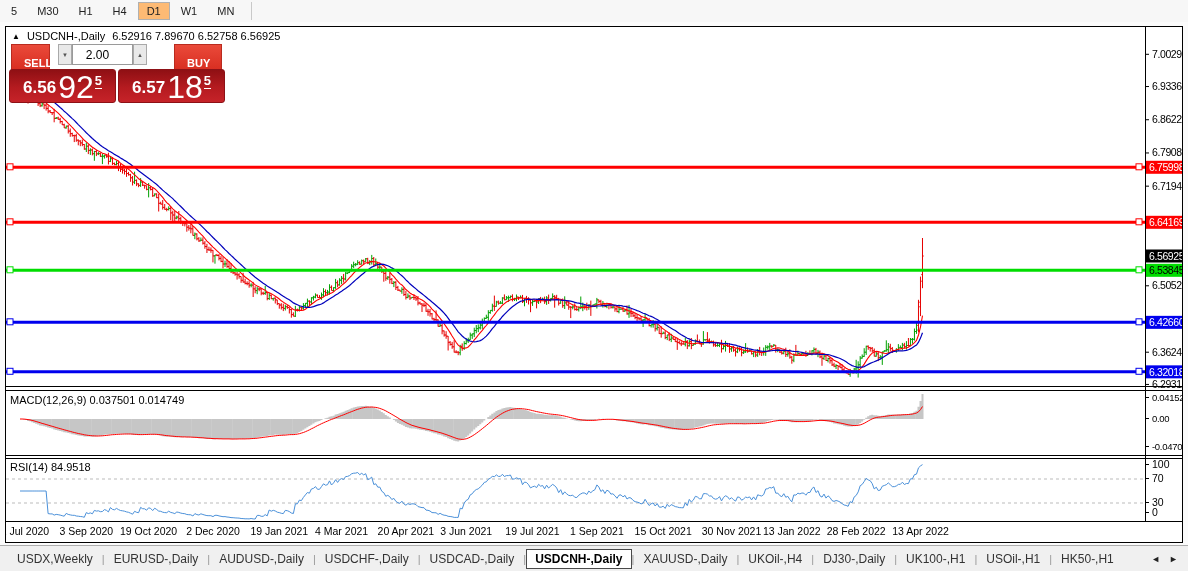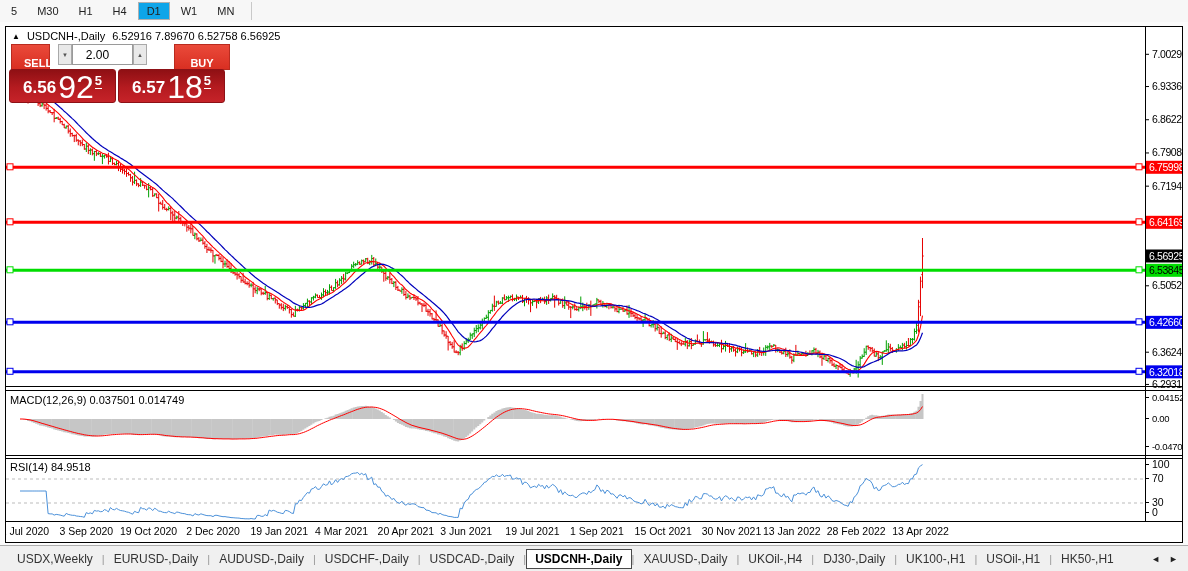--- a/index.html
+++ b/index.html
@@ -3,37 +3,37 @@
 <meta charset="utf-8">
 <style>
   html,body{margin:0;padding:0;}
   body{width:1188px;height:571px;position:relative;background:#f0f0f0;
        font-family:"Liberation Sans","DejaVu Sans",sans-serif;overflow:hidden;}
   .screen{position:absolute;inset:0;background:#fbfbfb;}
   
   .toolbar{position:absolute;left:0;top:0;width:100%;height:22px;background:#f7f7f7;
            display:flex;align-items:center;gap:2px;padding-left:2px;box-sizing:border-box;}
   .tfbtn{font-size:11px;color:#222;padding:2px 8px;border:1px solid transparent;cursor:default;}
-  .tfbtn.active{background:#0ea5e9;border:1px solid #b0b0b0;}
+  .tfbtn.active{background:#fdba74;border:1px solid #b0b0b0;}
   .tfsep{width:1px;height:18px;background:#c9c9c9;margin-left:6px;}
   
   .chart-window{position:absolute;left:5px;top:26px;width:1178px;height:517px;
                 border:1px solid #000;background:#fff;box-sizing:border-box;}
   .chart-window svg{position:absolute;left:0;top:0;}
   svg text{font-family:"Liberation Sans","DejaVu Sans",sans-serif;}
   .chart-header{position:absolute;left:6px;top:3px;font-size:11px;color:#000;
                 display:flex;gap:7px;align-items:center;z-index:6;}
   .chart-header .tri{font-size:8px;}
   
   .trade-panel{position:absolute;left:3px;top:17px;width:220px;height:60px;z-index:7;}
   .sell-btn,.buy-btn{position:absolute;top:0;height:21px;border:1px solid #b92b1f;
      background:linear-gradient(180deg,#ea4a3a,#d92f22);color:#fff;font-size:11px;
      font-weight:bold;padding:12px;font-family:inherit;}
   .sell-btn{left:2px;width:39px;}
-  .buy-btn{left:165px;width:56px;}
+  .buy-btn{left:165px;width:48px;}
   .spin{position:absolute;top:0;width:14px;height:21px;background:#e9e9e9;border:1px solid #a9a9a9;
         box-sizing:border-box;display:flex;align-items:center;justify-content:center;}
   .spin span{font-size:6px;color:#555;}
   .spin.down{left:49px;}
   .spin.up{left:124px;}
   .vol{position:absolute;left:63px;top:0;width:61px;height:21px;border:1px solid #9a9a9a;
        box-sizing:border-box;text-align:center;font-size:12px;padding-right:12px;font-family:inherit;}
   .price-box{position:absolute;top:25px;width:107px;height:34px;border:1px solid #8d1116;border-radius:3px;
      background:linear-gradient(180deg,#8f1014 0%,#b51b20 55%,#c62329 100%);
      color:#fff;display:flex;align-items:flex-end;justify-content:center;box-sizing:border-box;}

